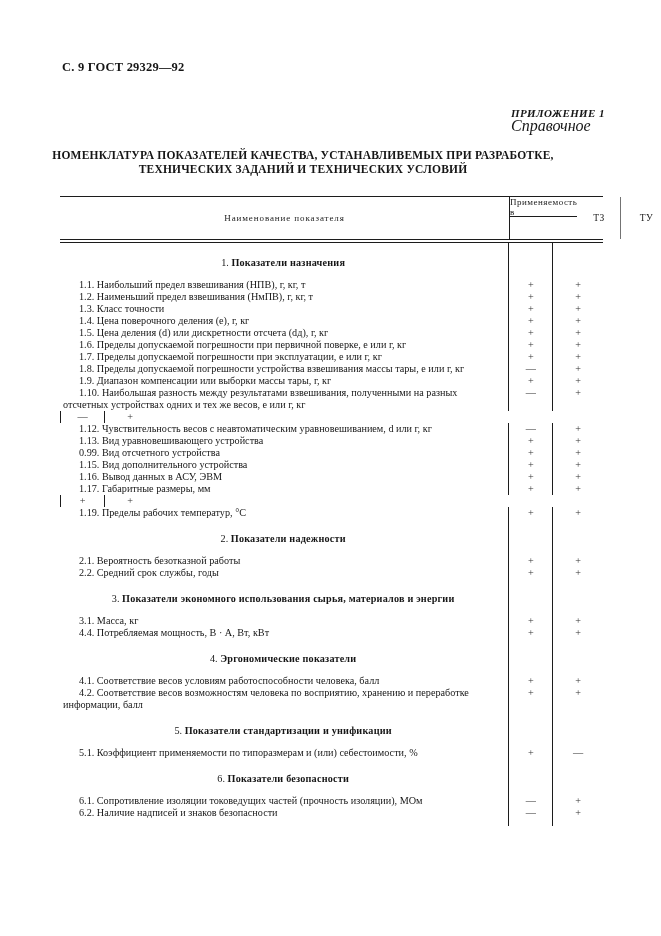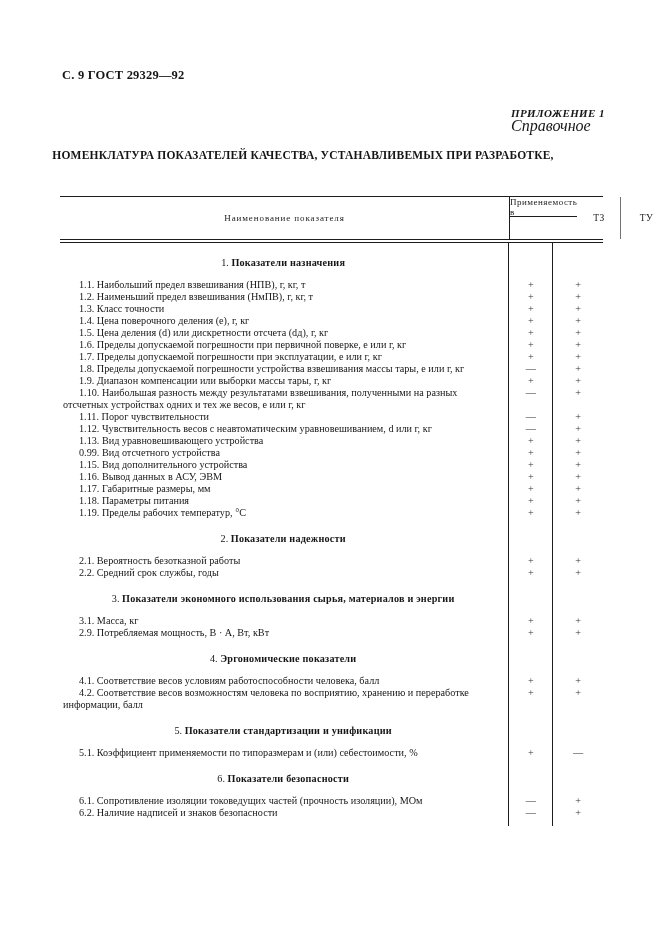--- a/index.html
+++ b/index.html
@@ -4,21 +4,21 @@
 <style>
   html, body { margin:0; padding:0; }
   body {
     width:661px; height:936px; position:relative;
     background:#ffffff; color:#161616;
     font-family:"Liberation Serif", "DejaVu Serif", serif;
     overflow:hidden;
   }
   .doc-header {
     position:absolute; left:62px; top:60px;
-    font-size:12.5px; font-weight:bold; letter-spacing:0.2px;margin-top:8px;
+    font-size:12.5px; font-weight:bold; letter-spacing:0.2px;
   }
   .annex {
     position:absolute; left:511px; top:95px;
     font-style:italic; line-height:12.5px;margin-top:12px;
   }
   .annex-title { font-size:11px; font-weight:bold; letter-spacing:0.4px; }
   .annex-sub   { font-size:16px; }
   .page-title {
     position:absolute; left:0; top:149px; width:606px;
     text-align:center; font-weight:bold; font-size:11.5px; line-height:13.5px;
@@ -68,20 +68,21 @@
 
 <div class="doc-header">С. 9 ГОСТ 29329—92</div>
 
 <div class="annex">
   <div class="annex-title">ПРИЛОЖЕНИЕ 1</div>
   <div class="annex-sub">Справочное</div>
 </div>
 
 <div class="page-title">
   <div>НОМЕНКЛАТУРА ПОКАЗАТЕЛЕЙ КАЧЕСТВА, УСТАНАВЛИВЕМЫХ ПРИ РАЗРАБОТКЕ,</div>
+  <div>ТЕХНИЧЕСКИХ ЗАДАНИЙ И ТЕХНИЧЕСКИХ УСЛОВИЙ</div>
 </div>
 
 <div class="gtable">
   <div class="thead">
     <div class="th-name">Наименование показателя</div>
     <div class="th-right">
       <div class="th-group">Применяемость в</div>
       <div class="th-sub">
         <div class="th-tz">ТЗ</div>
         <div class="th-tu">ТУ</div>
@@ -150,21 +151,20 @@
     <div class="cell-tu">+</div>
   </div>
 
   <div class="trow">
     <div class="cell-name">1.10. Наибольшая разность между результатами взвешивания, полученными на разных отсчетных устройствах одних и тех же весов,  e или г, кг</div>
     <div class="cell-tz">—</div>
     <div class="cell-tu">+</div>
   </div>
 
   <div class="trow">
-    <div class="cell-name">1.11. Порог чувствительности</div>
     <div class="cell-tz">—</div>
     <div class="cell-tu">+</div>
   </div>
 
   <div class="trow">
     <div class="cell-name">1.12. Чувствительность весов с неавтоматическим уравновешиванием, d или г, кг</div>
     <div class="cell-tz">—</div>
     <div class="cell-tu">+</div>
   </div>
 
@@ -192,21 +192,20 @@
     <div class="cell-tu">+</div>
   </div>
 
   <div class="trow">
     <div class="cell-name">1.17. Габаритные размеры, мм</div>
     <div class="cell-tz">+</div>
     <div class="cell-tu">+</div>
   </div>
 
   <div class="trow">
-    <div class="cell-name">1.18. Параметры питания</div>
     <div class="cell-tz">+</div>
     <div class="cell-tu">+</div>
   </div>
 
   <div class="trow">
     <div class="cell-name">1.19. Пределы рабочих температур, °С</div>
     <div class="cell-tz">+</div>
     <div class="cell-tu">+</div>
   </div>
 
@@ -234,21 +233,21 @@
     <div class="cell-tu"></div>
   </div>
 
   <div class="trow">
     <div class="cell-name">3.1. Масса, кг</div>
     <div class="cell-tz">+</div>
     <div class="cell-tu">+</div>
   </div>
 
   <div class="trow">
-    <div class="cell-name">2.9. Потребляемая мощность, В · А, Вт, кВт</div>
+    <div class="cell-name">4.4. Потребляемая мощность, В · А, Вт, кВт</div>
     <div class="cell-tz">+</div>
     <div class="cell-tu">+</div>
   </div>
 
   <div class="trow heading">
     <div class="cell-name"><span class="hnum">4.</span> <span class="htxt">Эргономические показатели</span></div>
     <div class="cell-tz"></div>
     <div class="cell-tu"></div>
   </div>
 

